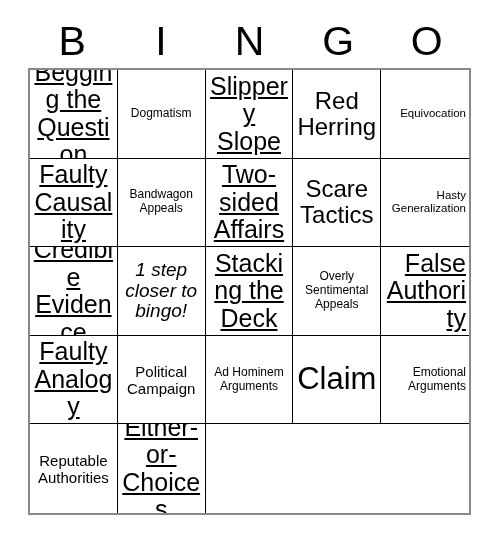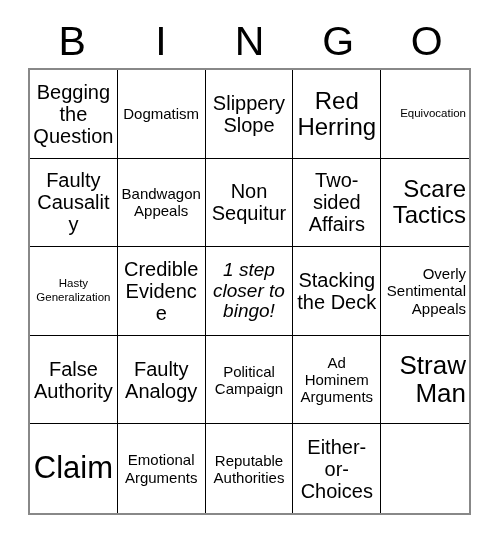--- a/index.html
+++ b/index.html
@@ -76,24 +76,24 @@
   .cell:nth-child(n+21) {
     border-bottom: none;
   }
   .cell-text {
     display: block;
     width: 100%;
     line-height: 1.08;
     word-wrap: break-word;
   }
   .fs-xs  { font-size: 11.5px; line-height: 1.18; }
-  .fs-sm  { font-size: 15px;   line-height: 1.16; }
+  .fs-sm  { font-size: 12px;   line-height: 1.16; }
   .fs-md  { font-size: 15px;   line-height: 1.14; }
   .fs-lg  { font-size: 19px;   line-height: 1.1; font-style: italic; }
-  .fs-xl  { font-size: 20px;   line-height: 1.1; }
+  .fs-xl  { font-size: 25px;   line-height: 1.1; text-decoration: underline; }
   .fs-2xl { font-size: 24px;   line-height: 1.08; }
   .fs-3xl { font-size: 26px;   line-height: 1.06; }
   .fs-4xl { font-size: 31px;   line-height: 1.05; }
 </style>
 </head>
 <body>
 
 <div id="bingo-card">
 
   <div id="header-row">
@@ -120,23 +120,20 @@
       <div class="cell">
         <span class="cell-text fs-xs">Equivocation</span>
       </div>
       <div class="cell">
         <span class="cell-text fs-xl">Faulty Causality</span>
       </div>
       <div class="cell">
         <span class="cell-text fs-sm">Bandwagon Appeals</span>
       </div>
       <div class="cell">
-        <span class="cell-text fs-xl">Non Sequitur</span>
-      </div>
-      <div class="cell">
         <span class="cell-text fs-xl">Two-sided Affairs</span>
       </div>
       <div class="cell">
         <span class="cell-text fs-2xl">Scare Tactics</span>
       </div>
       <div class="cell">
         <span class="cell-text fs-xs">Hasty Generalization</span>
       </div>
       <div class="cell">
         <span class="cell-text fs-xl">Credible Evidence</span>
@@ -156,23 +153,20 @@
       <div class="cell">
         <span class="cell-text fs-xl">Faulty Analogy</span>
       </div>
       <div class="cell">
         <span class="cell-text fs-md">Political Campaign</span>
       </div>
       <div class="cell">
         <span class="cell-text fs-sm">Ad Hominem Arguments</span>
       </div>
       <div class="cell">
-        <span class="cell-text fs-3xl">Straw Man</span>
-      </div>
-      <div class="cell">
         <span class="cell-text fs-4xl">Claim</span>
       </div>
       <div class="cell">
         <span class="cell-text fs-sm">Emotional Arguments</span>
       </div>
       <div class="cell">
         <span class="cell-text fs-md">Reputable Authorities</span>
       </div>
       <div class="cell">
         <span class="cell-text fs-xl">Either-or-Choices</span>

